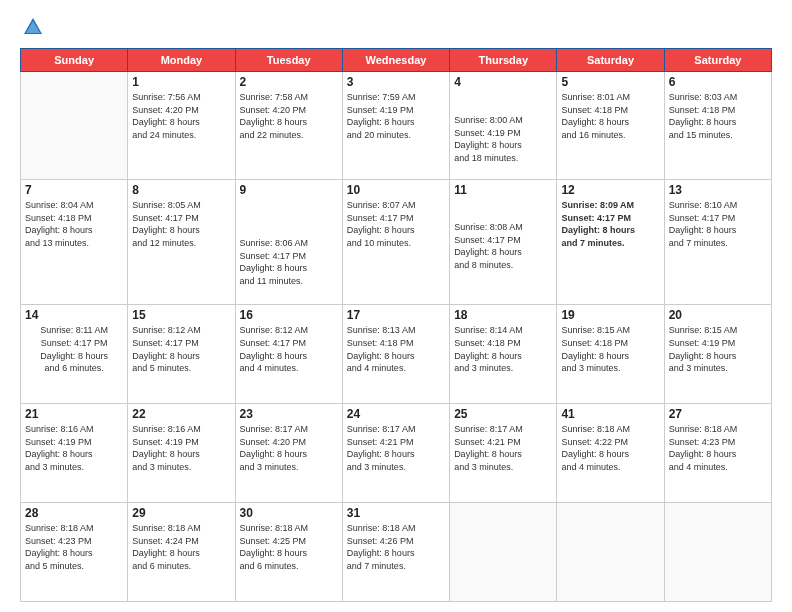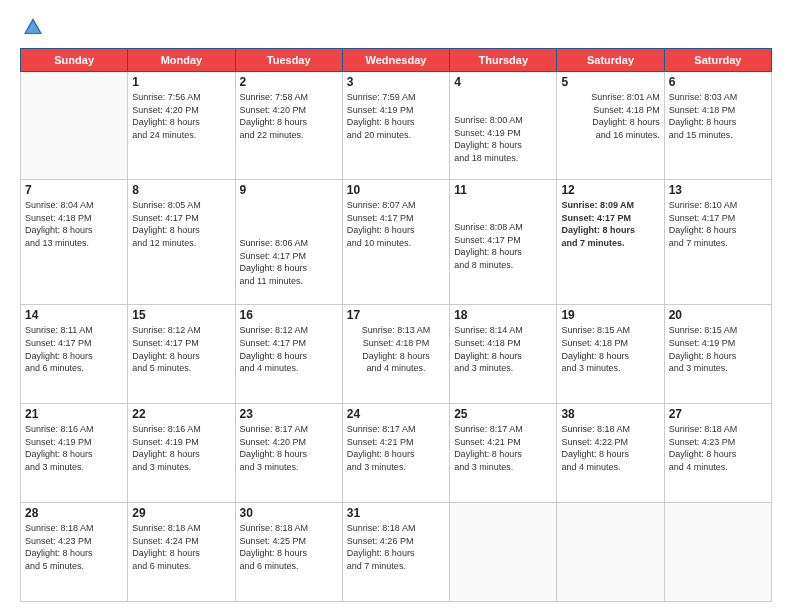--- a/index.html
+++ b/index.html
@@ -163,21 +163,21 @@
           </td>
           <td>
             <span class="day-number">4</span>
             <div class="day-info" style="white-space: pre-line; margin-top: 25px;">Sunrise: 8:00 AM
 Sunset: 4:19 PM
 Daylight: 8 hours
 and 18 minutes.</div>
           </td>
           <td>
             <span class="day-number">5</span>
-            <div class="day-info" style="white-space: pre-line; text-align: right;">Sunrise: 8:01 AM
+            <div class="day-info" style="white-space: pre-line;">Sunrise: 8:01 AM
 Sunset: 4:18 PM
 Daylight: 8 hours
 and 16 minutes.</div>
           </td>
           <td>
             <span class="day-number">6</span>
             <div class="day-info" style="white-space: pre-line;">Sunrise: 8:03 AM
 Sunset: 4:18 PM
 Daylight: 8 hours
 and 15 minutes.</div>
@@ -230,42 +230,42 @@
             <span class="day-number">13</span>
             <div class="day-info" style="white-space: pre-line;">Sunrise: 8:10 AM
 Sunset: 4:17 PM
 Daylight: 8 hours
 and 7 minutes.</div>
           </td>
         </tr>
         <tr class="week-row">
           <td>
             <span class="day-number">14</span>
-            <div class="day-info" style="white-space: pre-line;">Sunrise: 8:11 AM
+            <div class="day-info" style="white-space: pre-line; text-align: center;">Sunrise: 8:11 AM
 Sunset: 4:17 PM
 Daylight: 8 hours
 and 6 minutes.</div>
           </td>
           <td>
             <span class="day-number">15</span>
             <div class="day-info" style="white-space: pre-line;">Sunrise: 8:12 AM
 Sunset: 4:17 PM
 Daylight: 8 hours
 and 5 minutes.</div>
           </td>
           <td>
             <span class="day-number">16</span>
             <div class="day-info" style="white-space: pre-line;">Sunrise: 8:12 AM
 Sunset: 4:17 PM
 Daylight: 8 hours
 and 4 minutes.</div>
           </td>
           <td>
             <span class="day-number">17</span>
-            <div class="day-info" style="white-space: pre-line; text-align: center;">Sunrise: 8:13 AM
+            <div class="day-info" style="white-space: pre-line;">Sunrise: 8:13 AM
 Sunset: 4:18 PM
 Daylight: 8 hours
 and 4 minutes.</div>
           </td>
           <td>
             <span class="day-number">18</span>
             <div class="day-info" style="white-space: pre-line;">Sunrise: 8:14 AM
 Sunset: 4:18 PM
 Daylight: 8 hours
 and 3 minutes.</div>
@@ -315,21 +315,21 @@
 and 3 minutes.</div>
           </td>
           <td>
             <span class="day-number">25</span>
             <div class="day-info" style="white-space: pre-line;">Sunrise: 8:17 AM
 Sunset: 4:21 PM
 Daylight: 8 hours
 and 3 minutes.</div>
           </td>
           <td>
-            <span class="day-number">38</span>
+            <span class="day-number">41</span>
             <div class="day-info" style="white-space: pre-line;">Sunrise: 8:18 AM
 Sunset: 4:22 PM
 Daylight: 8 hours
 and 4 minutes.</div>
           </td>
           <td>
             <span class="day-number">27</span>
             <div class="day-info" style="white-space: pre-line;">Sunrise: 8:18 AM
 Sunset: 4:23 PM
 Daylight: 8 hours

